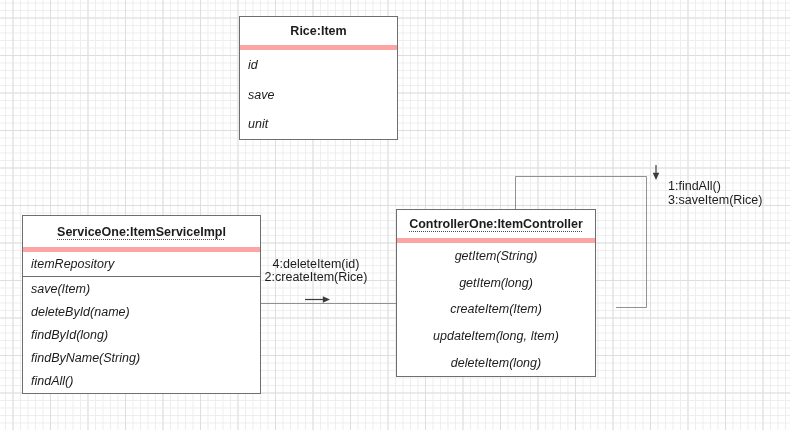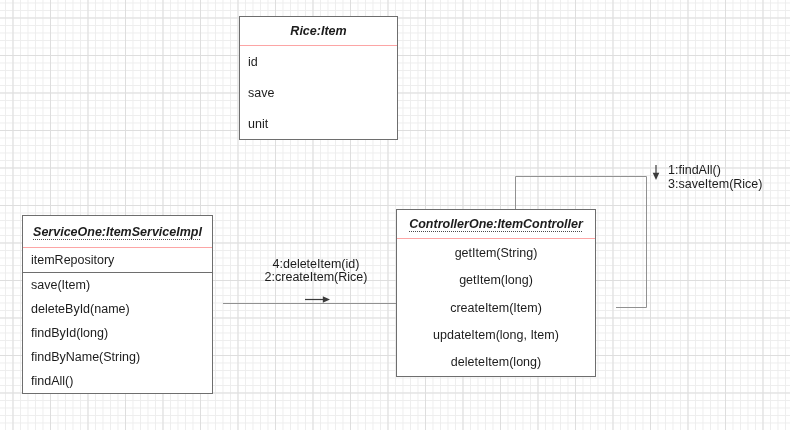--- a/index.html
+++ b/index.html
@@ -34,68 +34,68 @@
     flex-direction: column;
     color: #1c1c1c;
     font-size: 12.5px;
   }
   .uml-title {
     flex: 0 0 auto;
     display: flex;
     align-items: center;
     justify-content: center;
     font-weight: bold;
-    border-bottom: 1px solid #fca5a5;
+    border-bottom: 5px solid #fca5a5;
     white-space: nowrap;
-    font-style: italic;
   }
   .uml-title.spellcheck {
     text-decoration: underline dotted #4a4a4a 1px;
     text-underline-offset: 3px;
   }
   .uml-section {
     display: flex;
     flex-direction: column;
   }
   .uml-section.has-divider { border-bottom: 1px solid #6e6e6e; }
   .uml-section .row {
     flex: 1 1 auto;
     display: flex;
     align-items: center;
     padding: 0 8px;
     white-space: nowrap;
     overflow: hidden;
+    font-style: italic;
   }
   
   #box-rice   { left: 239px; top: 16px;  width: 159px; height: 124px; }
   #box-rice .uml-title { height: 28px; }
   #box-rice .attrs { flex: 1 1 auto; }
   
-  #box-service { left: 22px; top: 215px; width: 191px; height: 179px; }
+  #box-service { left: 22px; top: 215px; width: 239px; height: 179px; }
   #box-service .uml-title { height: 31px; }
   #box-service .attrs { flex: 0 0 24px; }
   #box-service .methods { flex: 1 1 auto; }
   
   #box-controller { left: 396px; top: 209px; width: 200px; height: 168px; }
   #box-controller .uml-title { height: 28px; }
   #box-controller .attrs { flex: 0 0 26px; }
   #box-controller .methods { flex: 1 1 auto; align-items: center; }
 
   .conn-label {
     position: absolute;
     font-size: 12.5px;
     color: #1c1c1c;
     white-space: nowrap;
   }
   #label-main {
     left: 236px; top: 258px; width: 160px;
     text-align: center; line-height: 13px;
   }
   #label-loop {
-    left: 668px; top: 164px;
+    left: 668px; top: 180px;
     text-align: left; line-height: 13.5px;
   }
   .conn-label .line { display: block; }
 </style>
 </head>
 <body>
 
 <div class="canvas">
 
   <svg class="connector-layer" viewBox="0 0 790 430" xmlns="http://www.w3.org/2000/svg">

